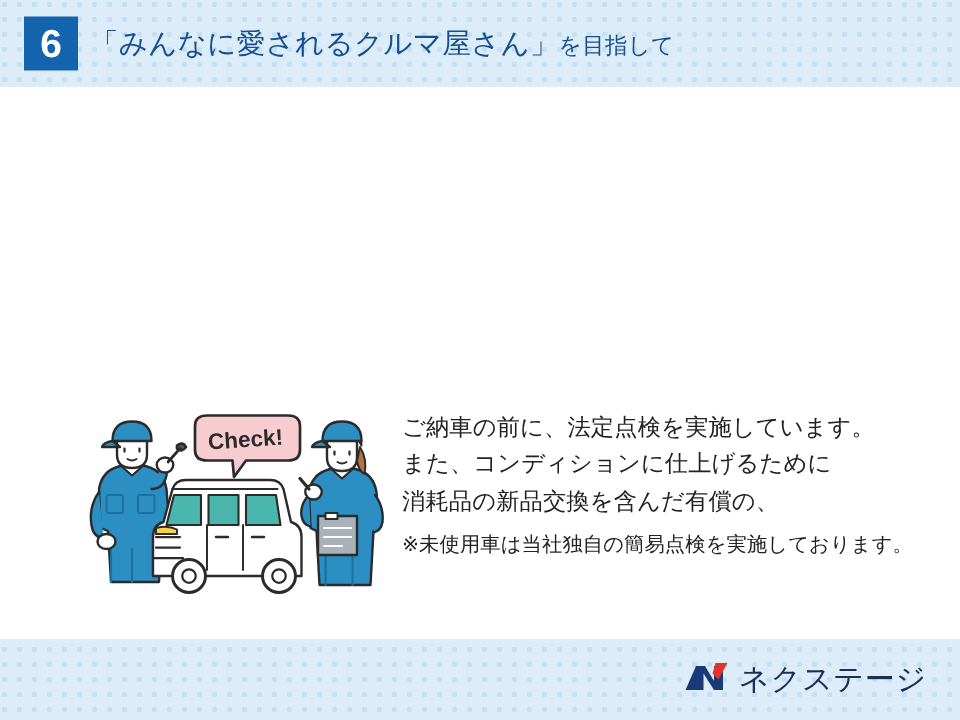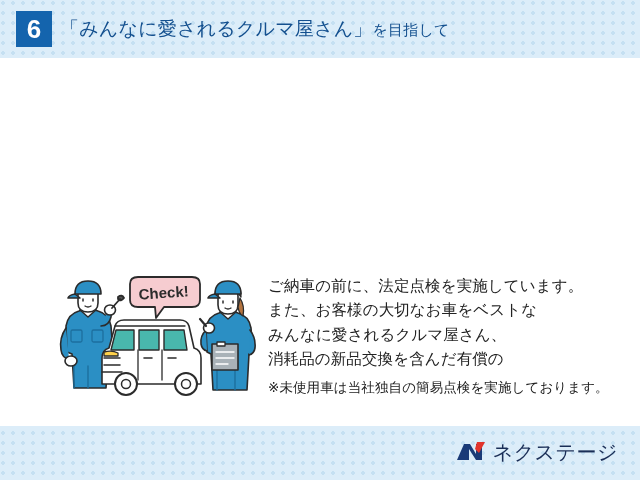--- a/index.html
+++ b/index.html
@@ -79,23 +79,22 @@
     <div id="header-title">
       <span>「みんなに愛されるクルマ屋さん」</span><span class="small">を目指して</span>
     </div>
   </div>
 
   <div id="card">
 
 
     <div id="body-copy">
       <span class="line">ご納車の前に、法定点検を実施しています。</span>
-      <span class="line">また、お客様の大切なお車をベストな</span>
-      <span class="line">みんなに愛されるクルマ屋さん、</span>
-      <span class="line">消耗品の新品交換を含んだ有償の</span>
+      <span class="line">また、コンディションに仕上げるために</span>
+      <span class="line">消耗品の新品交換を含んだ有償の、</span>
       <span class="note">※未使用車は当社独自の簡易点検を実施しております。</span>
     </div>
 
     <div id="illus">
       <svg width="210" height="140" viewBox="0 0 210 140" xmlns="http://www.w3.org/2000/svg">
         <g fill="none" stroke="#2b2b2b" stroke-width="1.6" stroke-linejoin="round" stroke-linecap="round">
 
           <g>
 
             <path d="M12 60 q2-12 13-15 l9-3 l10 3 q11 3 13 15 l2 26 l-5 2 l-2 34 l-32 0 l-2-34 l-5-2 z" fill="#2b8fc4"></path>

